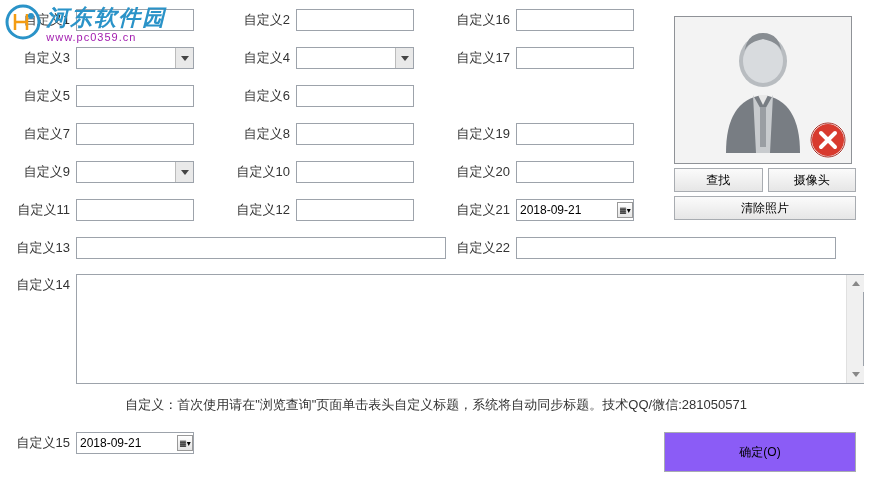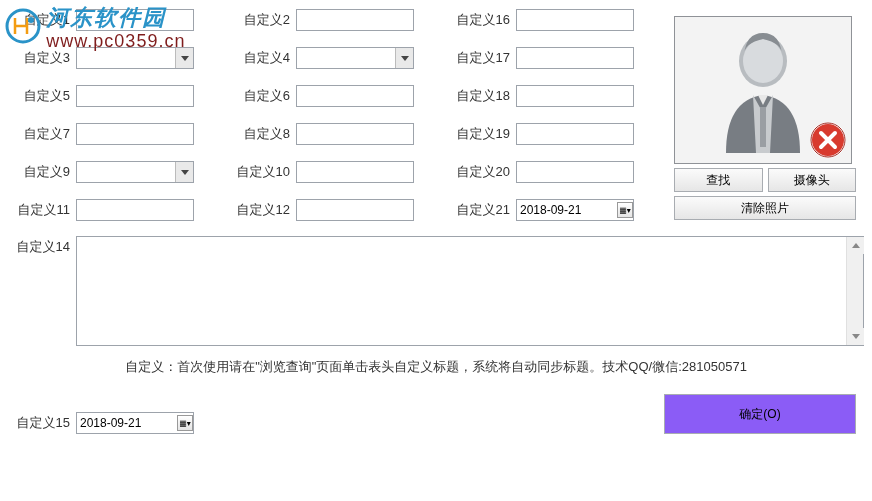--- a/index.html
+++ b/index.html
@@ -1,21 +1,21 @@
 <!DOCTYPE html>
 <html><head>
 <meta charset="utf-8">
 <style>
 *{box-sizing:border-box;margin:0;padding:0;font-family:"Microsoft YaHei","SimSun",sans-serif;font-size:12px}
 body{background:#fff;padding:8px;width:872px;height:501px;position:relative}
 .watermark{position:absolute;top:3px;left:5px;z-index:10;pointer-events:none}
 .wm-logo{display:inline-block;vertical-align:middle}
 .wm-text{display:inline-block;vertical-align:middle;margin-left:2px}
 .wm-title{font-size:22px;font-weight:bold;color:#2a93c8;font-style:italic;letter-spacing:2px}
-.wm-url{font-size:18px;color:#7f1d1d;letter-spacing:1px;margin-top:-2px}
+.wm-url{font-size:11px;color:#a21caf;letter-spacing:1px;margin-top:-2px}
 .form-area{position:relative}
 .row{display:flex;align-items:center;margin-bottom:14px;height:24px}
 .col{display:flex;align-items:center}
 .col-a{width:220px}
 .col-b{width:220px}
 .col-c{width:220px}
 .lbl{width:68px;text-align:right;color:#333;padding-right:6px;font-size:13px}
 .inp,.sel,.dt{height:22px;border:1px solid #9da3ab;background:#fff;padding:0 3px;font-size:12px}
 .inp{width:118px}
 .sel{width:118px;appearance:none;background:#fff}
@@ -30,21 +30,21 @@
 .photo-box{width:178px;height:148px;border:1px solid #8f9297;background:#f3f3f3;position:relative;display:flex;align-items:center;justify-content:center}
 .photo-btns{display:flex;gap:5px;margin-top:4px}
 .btn{height:24px;border:1px solid #a8acb1;background:linear-gradient(#fbfbfb,#e6e6e6);cursor:pointer;font-size:13px;display:flex;align-items:center;justify-content:center}
 .btn-half{flex:1}
 .btn-full{width:100%;margin-top:4px}
 .ta-row{display:flex;margin-top:2px}
 .ta-wrap{flex:1;position:relative;border:1px solid #9da3ab;height:110px;background:#fff}
 .sb{position:absolute;right:0;top:0;width:17px;height:100%;background:#f0f0f0;border-left:1px solid #e0e0e0}
 .sb-btn{width:17px;height:17px;background:#f0f0f0;display:flex;align-items:center;justify-content:center}
 .hint{text-align:center;margin-top:12px;font-size:13px;color:#333}
-.footer{display:flex;align-items:flex-end;justify-content:space-between;margin-top:18px}
+.footer{display:flex;align-items:flex-start;justify-content:space-between;margin-top:18px}
 .ok-btn{width:192px;height:40px;border:1px solid #a8acb1;background:#8b5cf6;font-size:14px;cursor:pointer;margin-right:8px}
 </style>
 </head>
 <body>
 
 <div class="watermark">
   <span class="wm-logo">
     <svg width="36" height="36" viewBox="0 0 36 36">
       <circle cx="18" cy="18" r="16" fill="none" stroke="#2a93c8" stroke-width="3"></circle>
       <path d="M10 10 L10 26 M10 18 L22 18 M22 10 L22 26" stroke="#f39c12" stroke-width="2.5" fill="none"></path>
@@ -99,24 +99,20 @@
 
   <div class="row">
     <div class="col col-a">
         <span class="lbl">自定义5</span>
         <input class="inp" style="">
       </div>
     <div class="col col-b">
         <span class="lbl">自定义6</span>
         <input class="inp" style="">
       </div>
-    <div class="col col-c">
-        <span class="lbl">自定义18</span>
-        <input class="inp" style="">
-      </div>
   </div>
 
   <div class="row">
     <div class="col col-a">
         <span class="lbl">自定义7</span>
         <input class="inp" style="">
       </div>
     <div class="col col-b">
         <span class="lbl">自定义8</span>
         <input class="inp" style="">
@@ -157,20 +153,30 @@
       </div>
     <div class="col col-c">
         <span class="lbl">自定义21</span>
       <span class="dt">
           <span>2018-09-21</span>
           <span class="dt-ico">▦▾</span>
         </span>
     </div>
   </div>
 
+  <div class="row">
+    <div class="col" style="width:440px">
+        <span class="lbl">自定义13</span>
+        <input class="inp wide-inp" style="">
+      </div>
+    <div class="col" style="width:410px">
+        <span class="lbl">自定义22</span>
+        <input class="inp xwide-inp" style="">
+      </div>
+  </div>
 
   <div class="ta-row">
     <span class="lbl" style="padding-top:2px">自定义14</span>
     <div class="ta-wrap">
       <div class="sb">
         <div class="sb-btn" style="position:absolute;top:0">
             <svg width="8" height="5" viewBox="0 0 8 5">
               <path d="M0 5 L4 0 L8 5 Z" fill="#888"></path>
             </svg>
           </div>

